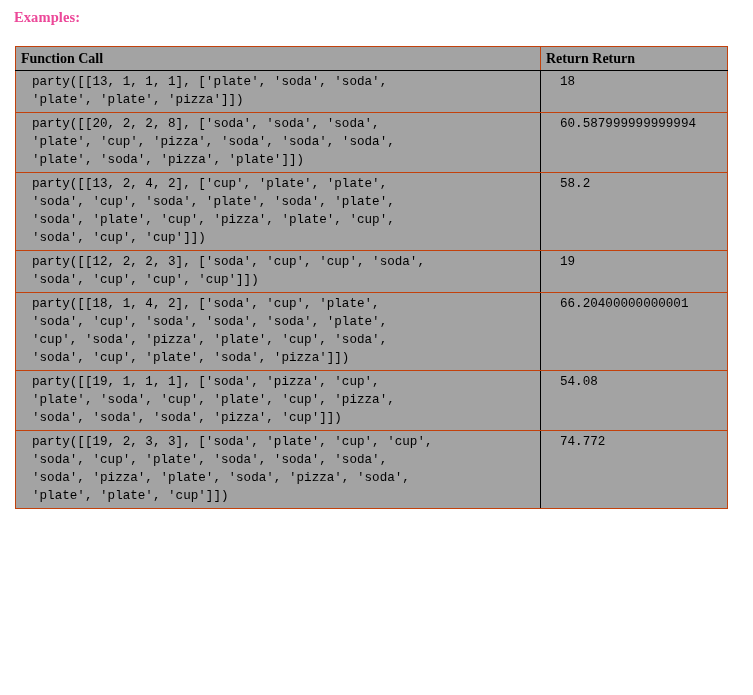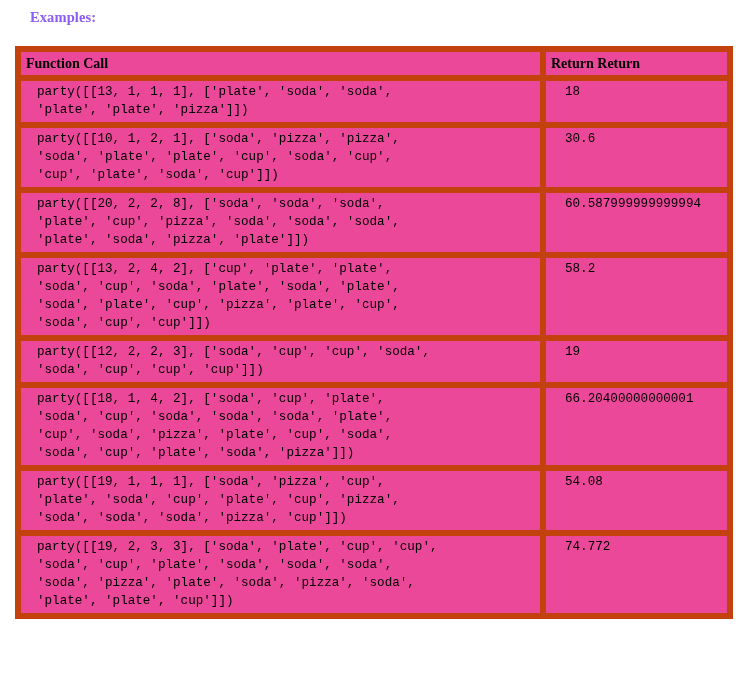--- a/index.html
+++ b/index.html
@@ -24,43 +24,42 @@
 
   .section-title {
     position: absolute;
     left: 14px;
     top: 8px;
     font-family: "Liberation Serif", serif;
     font-weight: bold;
     font-size: 14.5px;
     line-height: 18px;
     letter-spacing: 0.1px;
-    color: #8b5cf6;
-    margin-left: 16px;
+    color: #ec4899;
   }
 
   .examples-table {
     position: absolute;
     left: 15px;
     top: 46px;
     width: 712px;
     border-collapse: collapse;
     table-layout: fixed;
     background: #ffffff;
   }
 
   .examples-table col.c-call  { width: 525px; }
   .examples-table col.c-ret   { width: 187px; }
 
   .examples-table th,
   .examples-table td {
-    border: 6px solid #c2410c;
+    border: 1px solid #c2410c;
     vertical-align: top;
     padding: 0;
-    background: #ec4899;
+    background: #a3a3a3;
   }
 
   
   .examples-table thead th {
     font-family: "Liberation Serif", serif;
     font-weight: bold;
     font-size: 14px;
     line-height: 17px;
     text-align: left;
     padding: 3px 0 3px 5px;
@@ -113,24 +112,20 @@
         <th>Function Call</th>
         <th>Return Return</th>
       </tr>
     </thead>
     <tbody id="tbody">
         <tr>
           <td class="call"><span class="code-line">party([[13, 1, 1, 1], ['plate', 'soda', 'soda',</span><span class="code-line">'plate', 'plate', 'pizza']])</span></td>
           <td class="ret">18</td>
         </tr>
         <tr>
-          <td class="call"><span class="code-line">party([[10, 1, 2, 1], ['soda', 'pizza', 'pizza',</span><span class="code-line">'soda', 'plate', 'plate', 'cup', 'soda', 'cup',</span><span class="code-line">'cup', 'plate', 'soda', 'cup']])</span></td>
-          <td class="ret">30.6</td>
-        </tr>
-        <tr>
           <td class="call"><span class="code-line">party([[20, 2, 2, 8], ['soda', 'soda', 'soda',</span><span class="code-line">'plate', 'cup', 'pizza', 'soda', 'soda', 'soda',</span><span class="code-line">'plate', 'soda', 'pizza', 'plate']])</span></td>
           <td class="ret">60.587999999999994</td>
         </tr>
         <tr>
           <td class="call"><span class="code-line">party([[13, 2, 4, 2], ['cup', 'plate', 'plate',</span><span class="code-line">'soda', 'cup', 'soda', 'plate', 'soda', 'plate',</span><span class="code-line">'soda', 'plate', 'cup', 'pizza', 'plate', 'cup',</span><span class="code-line">'soda', 'cup', 'cup']])</span></td>
           <td class="ret">58.2</td>
         </tr>
         <tr>
           <td class="call"><span class="code-line">party([[12, 2, 2, 3], ['soda', 'cup', 'cup', 'soda',</span><span class="code-line">'soda', 'cup', 'cup', 'cup']])</span></td>
           <td class="ret">19</td>

